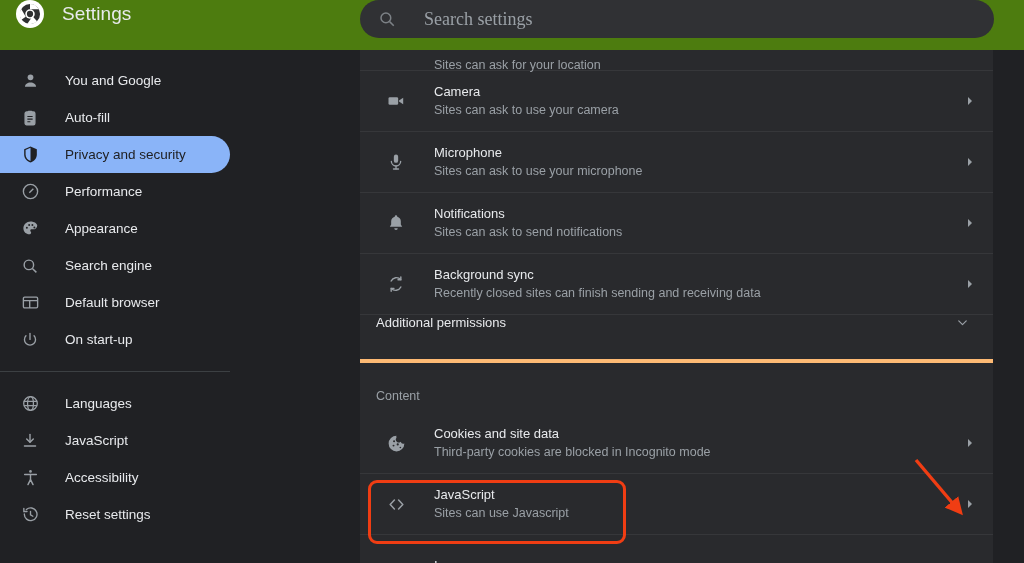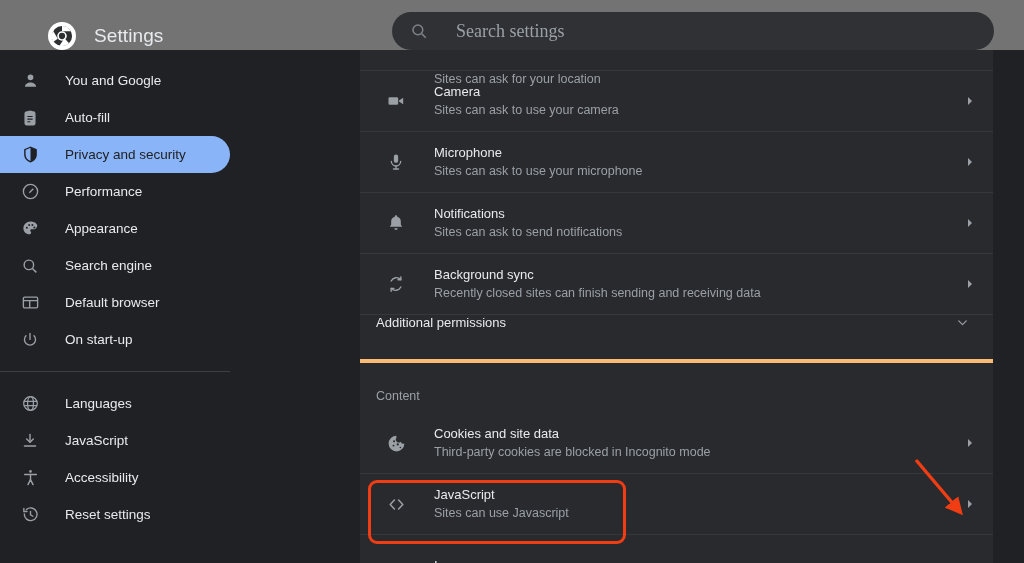--- a/index.html
+++ b/index.html
@@ -7,23 +7,23 @@
     width: 1024px; height: 563px;
     background: #202124;
     font-family: "Liberation Sans", sans-serif;
     overflow: hidden;
   }
   .app { position: relative; width: 1024px; height: 563px; display: flex; flex-direction: column; }
 
   
   .topbar {
     height: 50px; min-height: 50px;
-    background: #737373;
-    display: flex; align-items: flex-end;
-    position: relative; z-index: 5; padding-left: 32px;
+    background: #4d7c0f;
+    display: flex; align-items: flex-start;
+    position: relative; z-index: 5;
   }
   .brand { width: 360px; display: flex; align-items: center; padding-left: 16px; }
   .chrome-logo {
     width: 28px; height: 28px; border-radius: 50%;
     background: #ffffff; display: flex; align-items: center; justify-content: center;
     flex: 0 0 auto;
   }
   .chrome-logo svg { display: block; }
   .brand-title {
     color: #e8eaed; font-size: 19px; font-weight: 500;
@@ -82,21 +82,21 @@
     border-bottom: 1px solid #36373a; cursor: pointer;
   }
   .row.first-clipped { height: 21px; align-items: flex-end; padding-bottom: 0; }
   .row-ico {
     width: 24px; height: 24px; flex: 0 0 auto; color: #9aa0a6;
     display: flex; align-items: center; justify-content: center; margin-left: 8px;
   }
   .row-text { flex: 1; margin-left: 26px; min-width: 0; }
   .row-title { color: #e8eaed; font-size: 13px; font-weight: 400; line-height: 17px; }
   .row-sub { color: #9aa0a6; font-size: 12.5px; line-height: 17px; margin-top: 2px; }
-  .row-sub.clipped { margin-top: 0; position: relative; top: 18px; }
+  .row-sub.clipped { margin-top: 0; position: relative; top: 4px; }
   .chev { width: 18px; color: #9aa0a6; flex: 0 0 auto; display: flex; justify-content: center; }
 
   .section-row {
     display: flex; align-items: flex-start; justify-content: space-between;
     height: 48px; padding: 0 22px 0 16px;
     border-bottom: 4px solid #fdba74; cursor: pointer;
   }
   .section-row-label { color: #e8eaed; font-size: 13px; }
   .group-head {
     color: #9aa0a6; font-size: 12.5px; padding: 26px 0 10px 16px;

